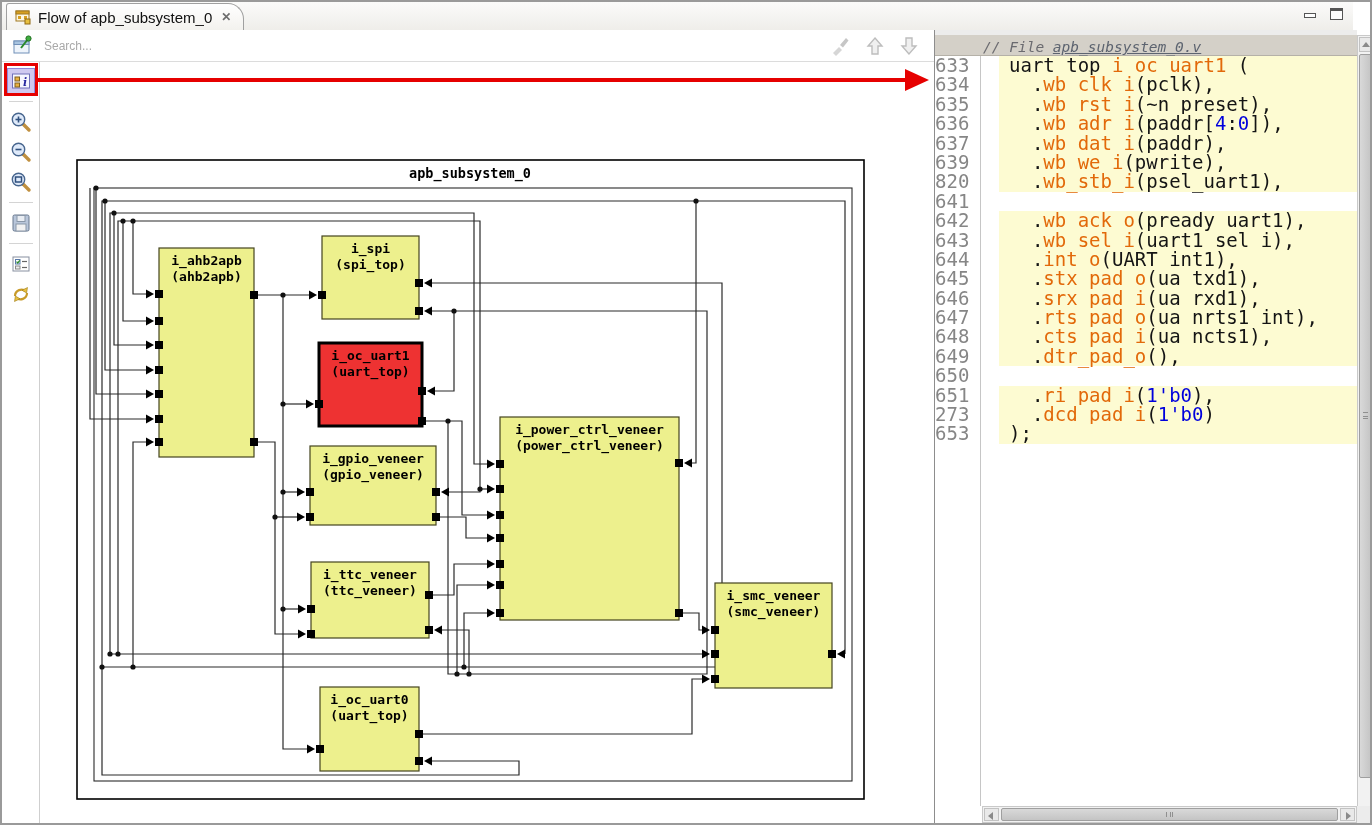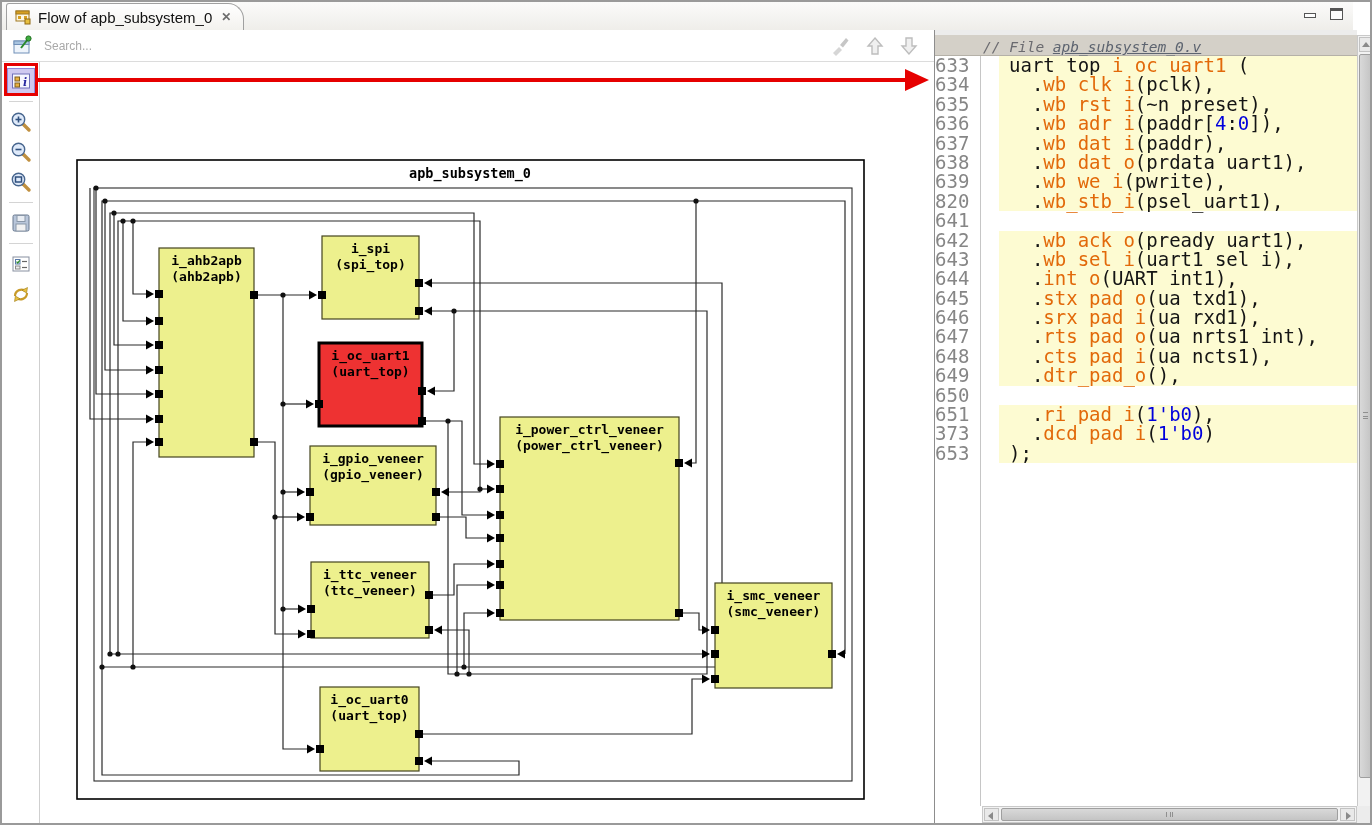--- a/index.html
+++ b/index.html
@@ -361,35 +361,34 @@
     <div class="code-topstrip"></div>
     <div class="code-header"><span>// File </span><a>apb_subsystem_0.v</a></div>
     <div class="code-scroll">
       <div class="gutterbg"></div>
       <div id="codelines">
           <div class="cline"><span class="ln">633</span><span class="lc"><span>uart_top </span><span class="tok-p">i_oc_uart1</span><span> (</span></span></div>
           <div class="cline"><span class="ln">634</span><span class="lc"><span>  .</span><span class="tok-p">wb_clk_i</span><span>(pclk),</span></span></div>
           <div class="cline"><span class="ln">635</span><span class="lc"><span>  .</span><span class="tok-p">wb_rst_i</span><span>(~n_preset),</span></span></div>
           <div class="cline"><span class="ln">636</span><span class="lc"><span>  .</span><span class="tok-p">wb_adr_i</span><span>(paddr[</span><span class="tok-n">4</span><span>:</span><span class="tok-n">0</span><span>]),</span></span></div>
           <div class="cline"><span class="ln">637</span><span class="lc"><span>  .</span><span class="tok-p">wb_dat_i</span><span>(paddr),</span></span></div>
-          <div class="cline"><span class="ln">638</span><span class="lc"><span>  .</span><span class="tok-p">wb_dat_o</span><span>(prdata_uart1),</span></span></div>
           <div class="cline"><span class="ln">639</span><span class="lc"><span>  .</span><span class="tok-p">wb_we_i</span><span>(pwrite),</span></span></div>
           <div class="cline"><span class="ln">820</span><span class="lc"><span>  .</span><span class="tok-p">wb_stb_i</span><span>(psel_uart1),</span></span></div>
           <div class="cline"><span class="ln">641</span></div>
           <div class="cline"><span class="ln">642</span><span class="lc"><span>  .</span><span class="tok-p">wb_ack_o</span><span>(pready_uart1),</span></span></div>
           <div class="cline"><span class="ln">643</span><span class="lc"><span>  .</span><span class="tok-p">wb_sel_i</span><span>(uart1_sel_i),</span></span></div>
           <div class="cline"><span class="ln">644</span><span class="lc"><span>  .</span><span class="tok-p">int_o</span><span>(UART_int1),</span></span></div>
           <div class="cline"><span class="ln">645</span><span class="lc"><span>  .</span><span class="tok-p">stx_pad_o</span><span>(ua_txd1),</span></span></div>
           <div class="cline"><span class="ln">646</span><span class="lc"><span>  .</span><span class="tok-p">srx_pad_i</span><span>(ua_rxd1),</span></span></div>
           <div class="cline"><span class="ln">647</span><span class="lc"><span>  .</span><span class="tok-p">rts_pad_o</span><span>(ua_nrts1_int),</span></span></div>
           <div class="cline"><span class="ln">648</span><span class="lc"><span>  .</span><span class="tok-p">cts_pad_i</span><span>(ua_ncts1),</span></span></div>
           <div class="cline"><span class="ln">649</span><span class="lc"><span>  .</span><span class="tok-p">dtr_pad_o</span><span>(),</span></span></div>
           <div class="cline"><span class="ln">650</span></div>
           <div class="cline"><span class="ln">651</span><span class="lc"><span>  .</span><span class="tok-p">ri_pad_i</span><span>(</span><span class="tok-n">1'b0</span><span>),</span></span></div>
-          <div class="cline"><span class="ln">373</span><span class="lc"><span>  .</span><span class="tok-p">dcd_pad_i</span><span>(</span><span class="tok-n">1'b0</span><span>)</span></span></div>
+          <div class="cline"><span class="ln">273</span><span class="lc"><span>  .</span><span class="tok-p">dcd_pad_i</span><span>(</span><span class="tok-n">1'b0</span><span>)</span></span></div>
           <div class="cline"><span class="ln">653</span><span class="lc"><span>);</span></span></div>
         </div>
     </div>
     <div class="vscroll">
       <div class="vs-up">
           <div class="tri up"></div>
         </div>
       <div class="vs-thumb">
           <div class="grip"></div>
         </div>

